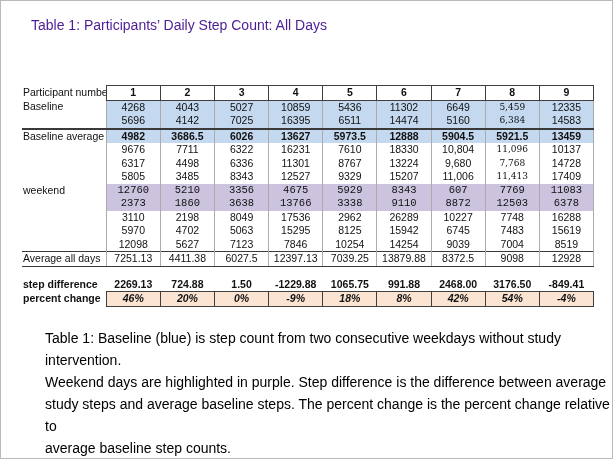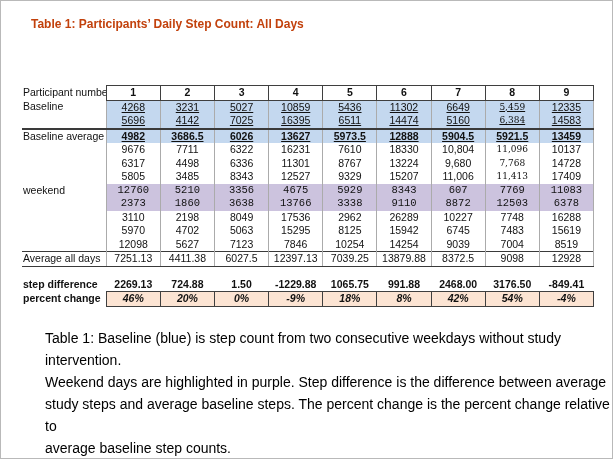--- a/index.html
+++ b/index.html
@@ -7,38 +7,38 @@
     position:relative;
     width:611px;height:457px;
     border:1px solid #b9b9b9;
     background:#ffffff;
     font-family:"Liberation Sans", sans-serif;
     color:#111;
     overflow:hidden;
   }
   .doc-title{
     position:absolute;left:30px;top:16px;
-    font-size:12px;font-weight:700;color:#c2410c;
+    font-size:14px;font-weight:400;color:#4c1d95;
     white-space:nowrap;
   }
   .table-wrap{position:absolute;left:21px;top:84px;}
   table{border-collapse:collapse;table-layout:fixed;width:572px;}
   col.c-label{width:84px;}
   col.c-num{width:54px;}
   td{
     height:13.5px;padding:0;margin:0;
     font-size:10.5px;line-height:13.5px;
     text-align:center;vertical-align:middle;
     white-space:nowrap;overflow:hidden;
   }
   td.label{text-align:left;padding-left:1px;}
   td.num{border-left:1px solid #ababab;border-right:1px solid #ababab;}
   tr.hdr-row td.num{border:1px solid #3f3f3f;}
   .bold{font-weight:700;}
-  .blue{background:var(--blue,#c4d8ef);text-decoration:underline;}
+  .blue{background:var(--blue,#c4d8ef);}
   .purple{background:var(--purple,#ccc3de);font-family:Liberation Mono, monospace;}
   tr.topline td{border-top:2px solid #3a3a3a;}
   tr.avg-all td{border-top:1px solid #3a3a3a;border-bottom:1px solid #3a3a3a;}
   td.gapcell{height:11px;border:none;}
   td.plain{border:none;}
   td.pct{border:1px solid #3f3f3f;background:var(--peach,#fce4d3);font-style:italic;}
   .altfont{font-family:"DejaVu Serif", serif;font-size:9px;}
   .caption{
     position:absolute;left:44px;top:326px;width:575px;
     font-size:14px;line-height:22px;color:#000;
@@ -74,21 +74,21 @@
             <td class="num bold">4</td>
             <td class="num bold">5</td>
             <td class="num bold">6</td>
             <td class="num bold">7</td>
             <td class="num bold">8</td>
             <td class="num bold">9</td>
           </tr>
           <tr class="data-row">
             <td class="label">Baseline</td>
             <td class="num blue">4268</td>
-            <td class="num blue">3231</td>
+            <td class="num blue">4043</td>
             <td class="num blue">5027</td>
             <td class="num blue">10859</td>
             <td class="num blue">5436</td>
             <td class="num blue">11302</td>
             <td class="num blue">6649</td>
             <td class="num blue altfont">5,459</td>
             <td class="num blue">12335</td>
           </tr>
           <tr class="data-row">
             <td class="label"></td>

